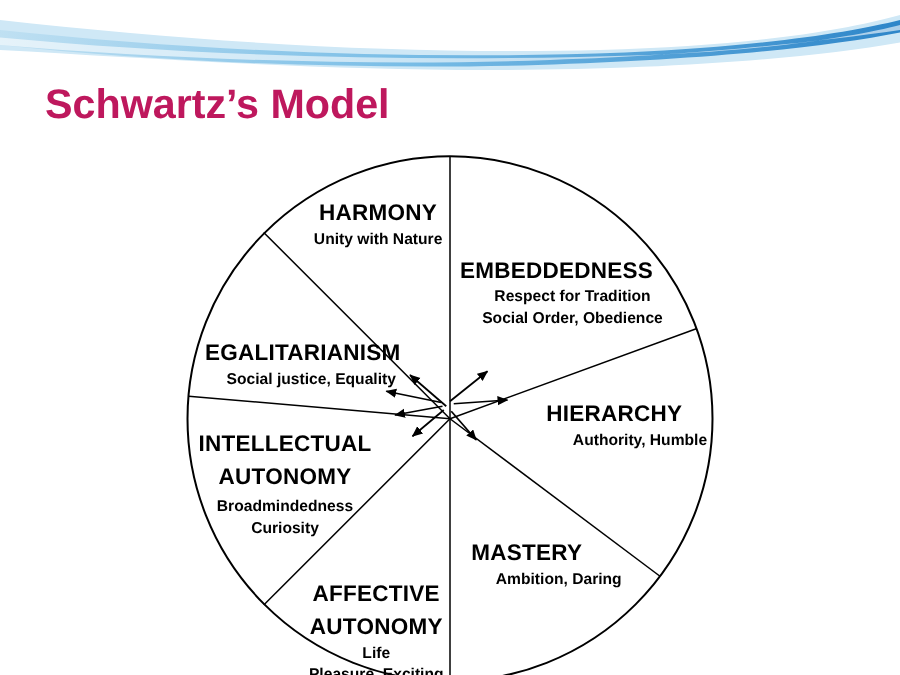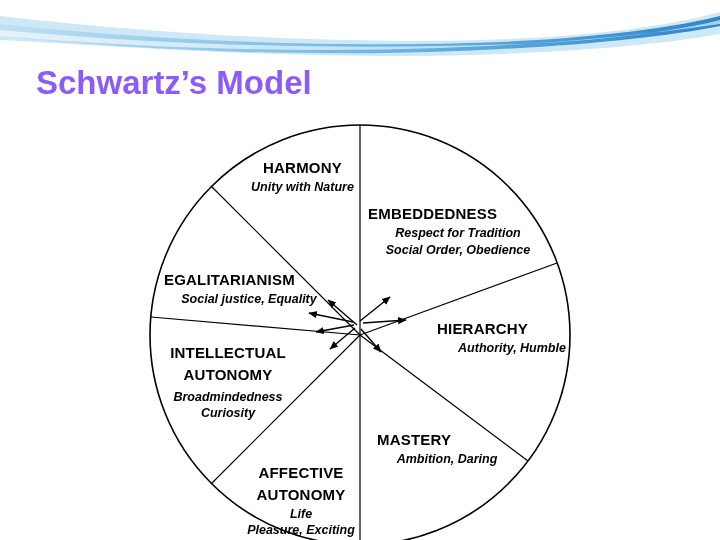--- a/index.html
+++ b/index.html
@@ -13,36 +13,35 @@
     color: #000;
   }
   .swoosh { position: absolute; top: 0; left: 0; display: block; }
   .title {
     position: absolute;
     left: 36px;
     top: 64px;
     margin: 0;
     font-size: 33px;
     font-weight: 700;
-    color: #8b5cf6;
+    color: #be185d;
     font-family: "Liberation Sans", sans-serif;
   }
   .diagram-svg { position: absolute; left: 0; top: 120px; }
   .label { position: absolute; }
   .label.center { text-align: center; }
   .label .t {
-    font-size: 15px;
+    font-size: 18px;
     font-weight: 700;
     line-height: 1.45;
     letter-spacing: 0.2px;
   }
   .label .d {
     font-size: 12.5px;
     font-weight: 700;
-    font-style: italic;
     line-height: 1.35;
     text-align: center;
   }
   .label .gap { margin-top: 3px; }
 </style>
 </head>
 <body>
 
 <div class="slide">
 

